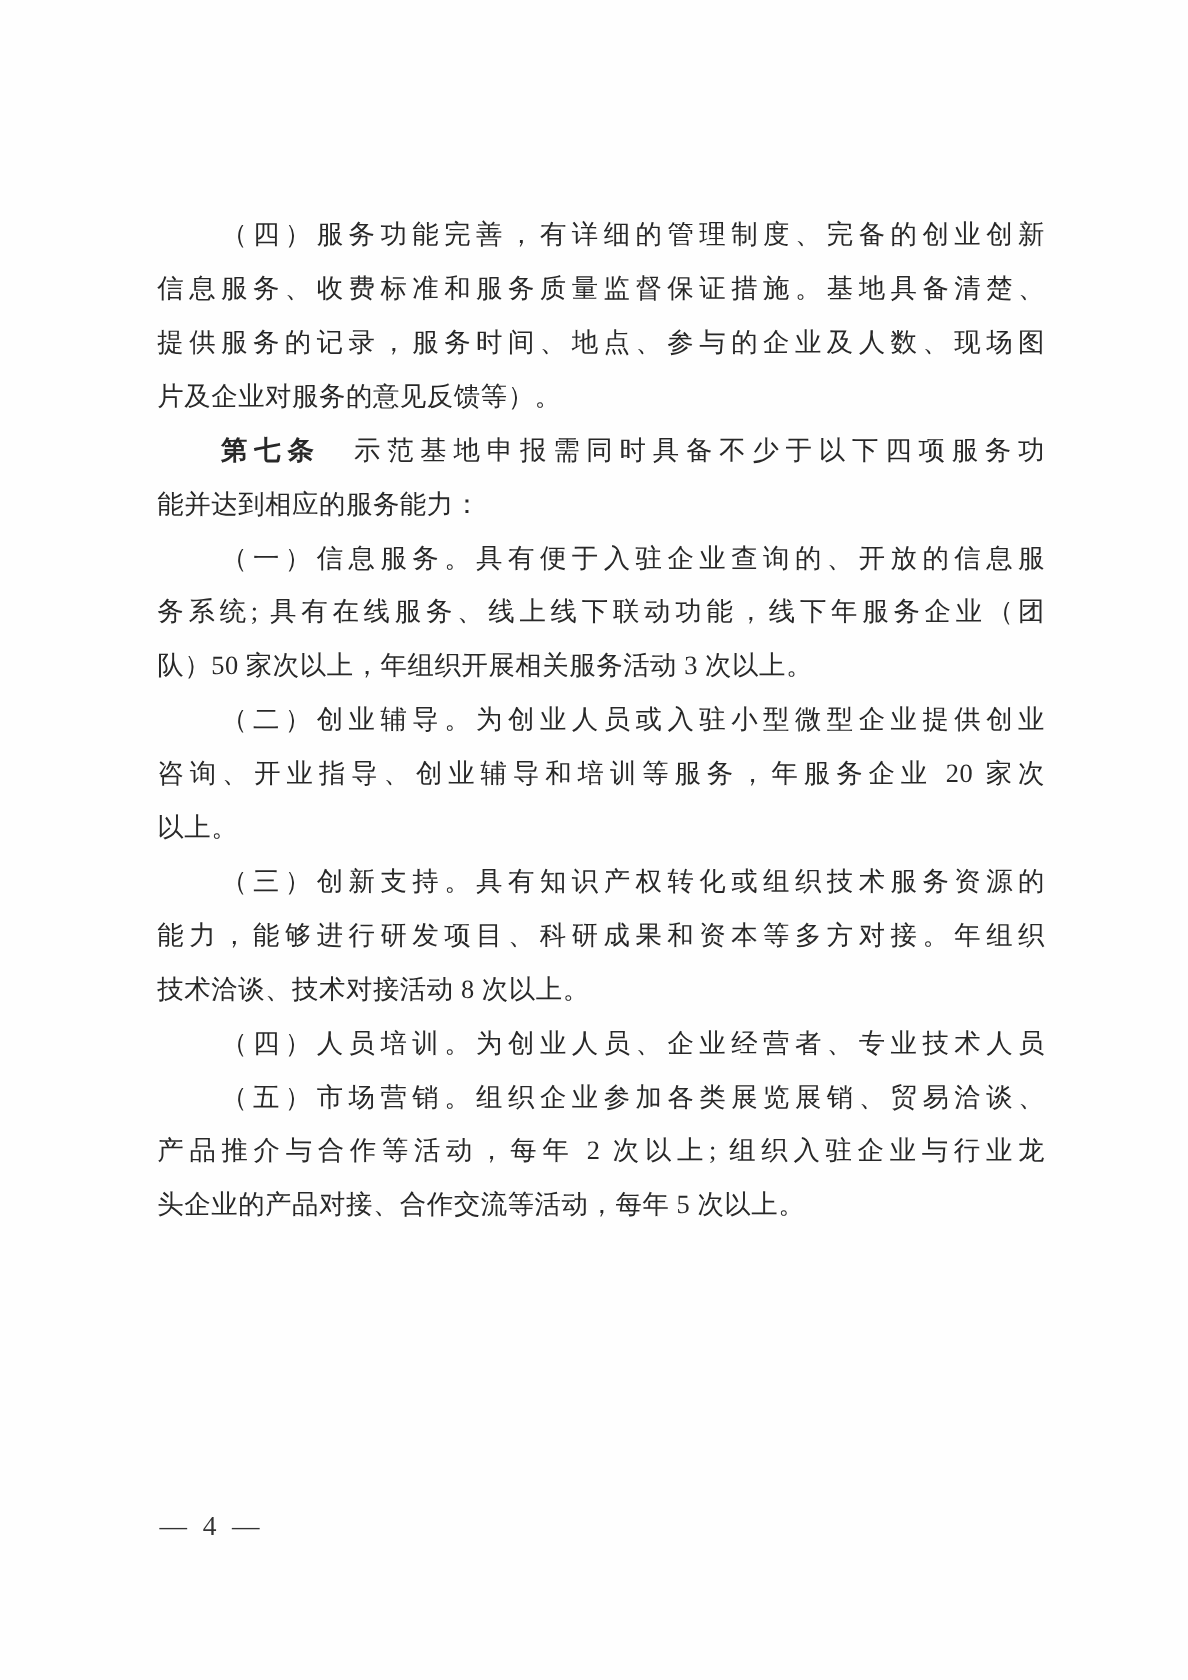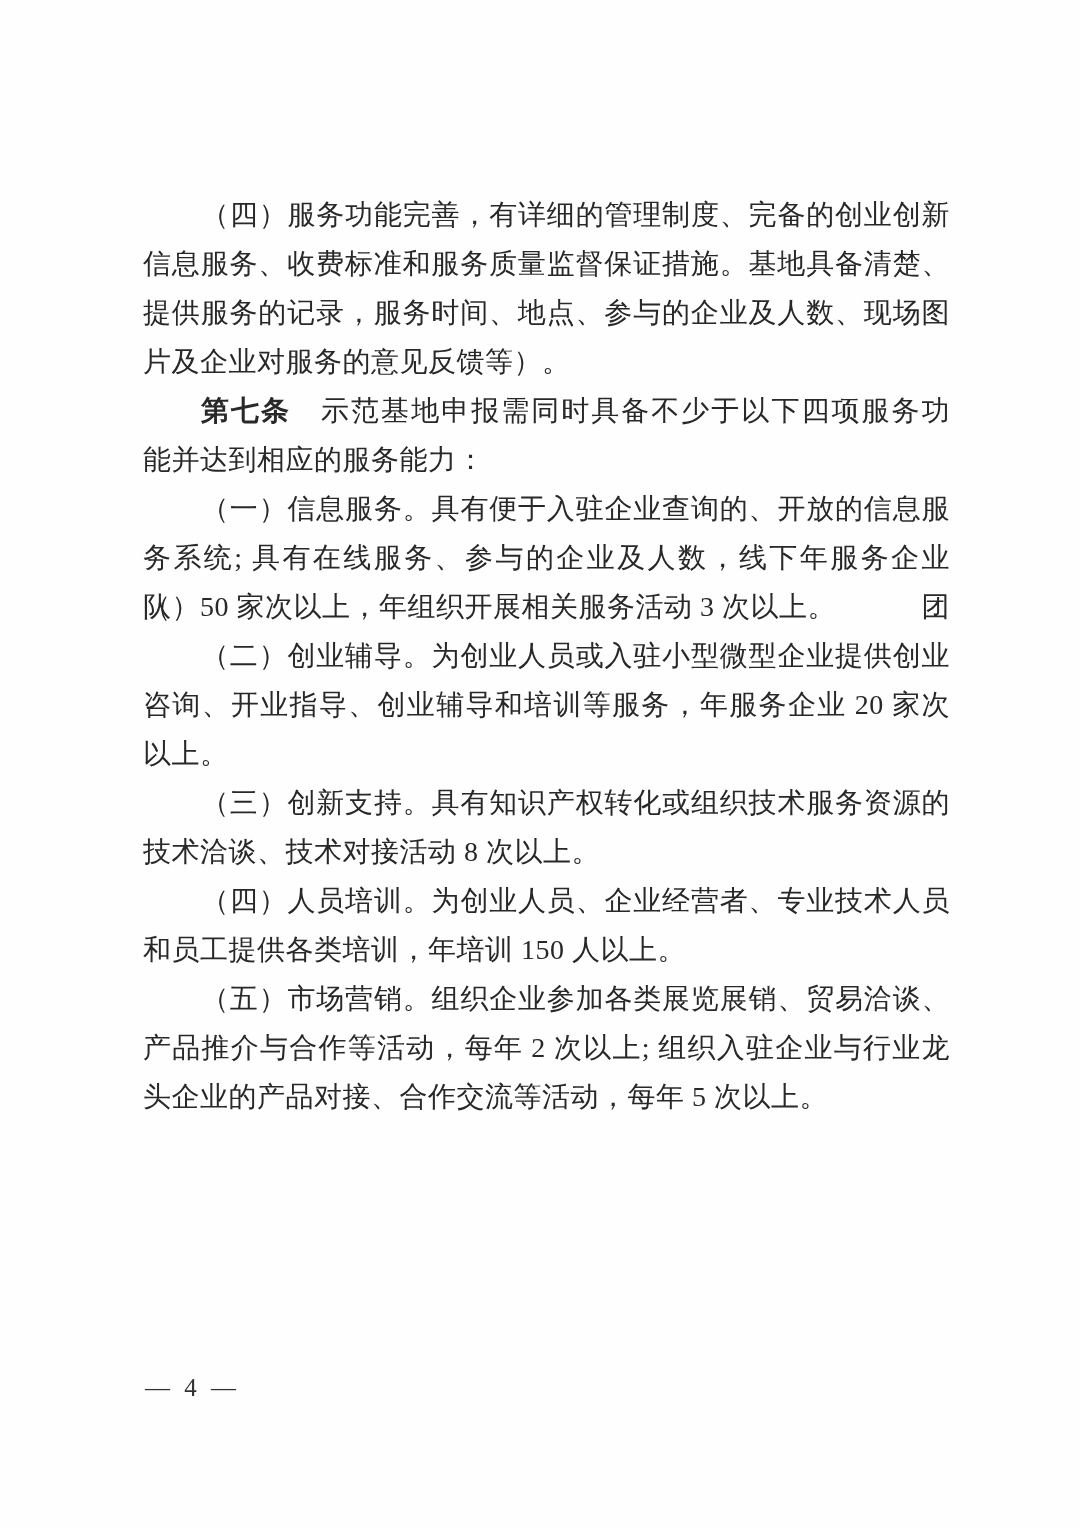--- a/index.html
+++ b/index.html
@@ -13,21 +13,21 @@
     font-family: "Liberation Serif", "DejaVu Serif", serif;
     color: #282828;
   }
   .doc-body {
     position: absolute;
     left: 143px;
     top: 190px;
     width: 807px;
   }
   .line {
-    font-size: 28px;
+    font-size: 24px;
     line-height: 49px;
     height: 49px;
     white-space: nowrap;
     letter-spacing: 0.5px;
   }
   .full {
     white-space: normal;
     text-align: justify;
     text-align-last: justify;
     -moz-text-align-last: justify;
@@ -61,38 +61,38 @@
       <div class="line end">片及企业对服务的意见反馈等）。</div>
     </div>
 
     <div class="paragraph">
       <div class="line full indent"><span class="bold">第七条</span><span>　示范基地申报需同时具备不少于以下四项服务功</span></div>
       <div class="line end">能并达到相应的服务能力：</div>
     </div>
 
     <div class="paragraph">
       <div class="line full indent">（一）信息服务。具有便于入驻企业查询的、开放的信息服</div>
-      <div class="line full">务系统; 具有在线服务、参与的企业及人数，线下年服务企业（团</div>
+      <div class="line full">务系统; 具有在线服务、线上线下联动功能，线下年服务企业（团</div>
       <div class="line end">队）50 家次以上，年组织开展相关服务活动 3 次以上。</div>
     </div>
 
     <div class="paragraph">
       <div class="line full indent">（二）创业辅导。为创业人员或入驻小型微型企业提供创业</div>
       <div class="line full">咨询、开业指导、创业辅导和培训等服务，年服务企业 20 家次</div>
       <div class="line end">以上。</div>
     </div>
 
     <div class="paragraph">
       <div class="line full indent">（三）创新支持。具有知识产权转化或组织技术服务资源的</div>
+      <div class="line full">能力，能够进行研发项目、科研成果和资本等多方对接。年组织</div>
       <div class="line end">技术洽谈、技术对接活动 8 次以上。</div>
     </div>
 
     <div class="paragraph">
       <div class="line full indent">（四）人员培训。为创业人员、企业经营者、专业技术人员</div>
-      <div class="line end">和员工提供各类培训，年培训 150 人以上。</div>
     </div>
 
     <div class="paragraph">
       <div class="line full indent">（五）市场营销。组织企业参加各类展览展销、贸易洽谈、</div>
       <div class="line full">产品推介与合作等活动，每年 2 次以上; 组织入驻企业与行业龙</div>
       <div class="line end">头企业的产品对接、合作交流等活动，每年 5 次以上。</div>
     </div>
 
 
   </div>

